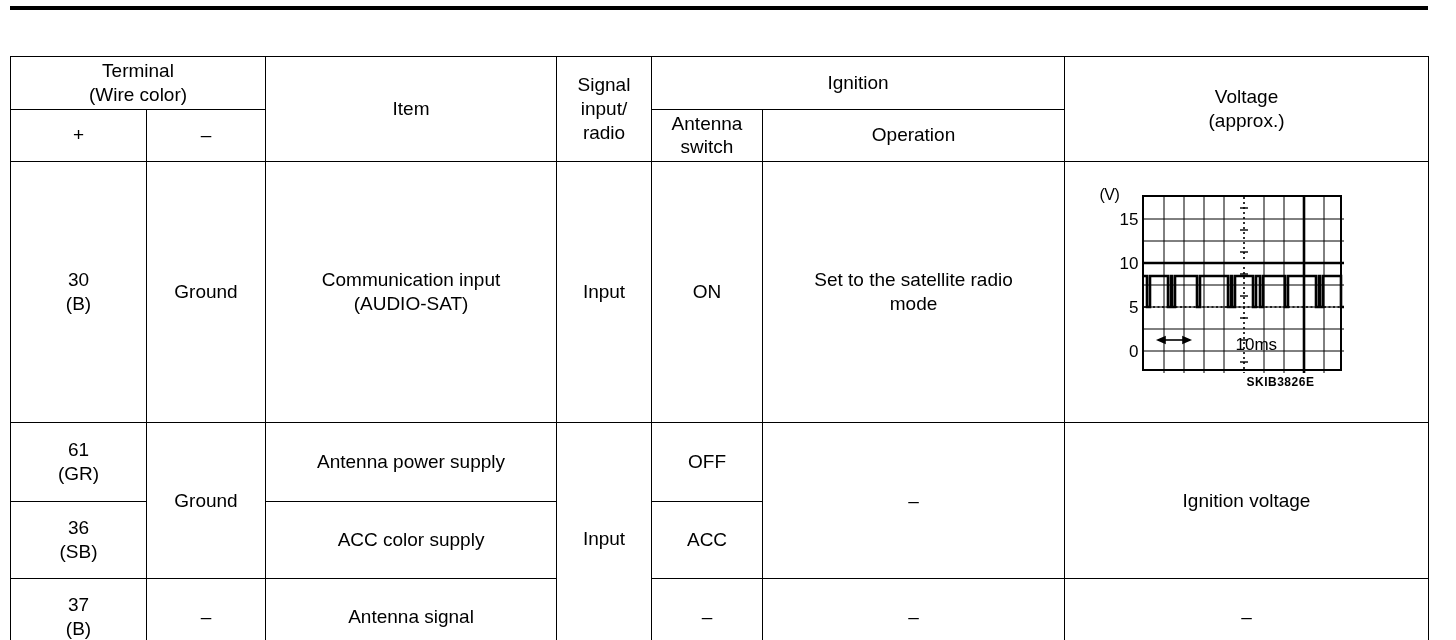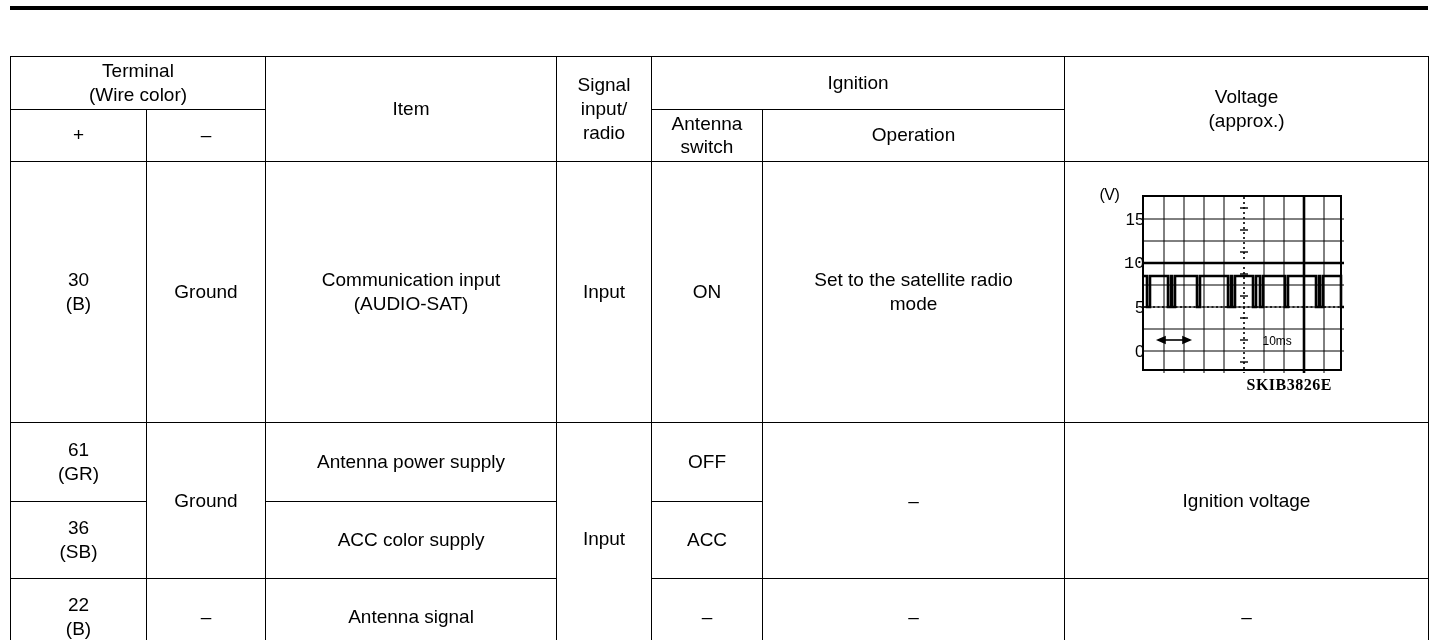--- a/index.html
+++ b/index.html
@@ -79,21 +79,21 @@
   }
   .scope-unit {
     position: absolute;
     left: 3px; top: 0px;
     font-size: 16px;
     font-family: "Liberation Sans", sans-serif;
     letter-spacing: -0.5px;
   }
   .scope-ylabels {
     position: absolute;
-    left: 8px;
+    left: 2px;
     top: 12px;
     width: 40px;
     height: 156px;
   }
   .scope-ylabels span {
     position: absolute;
     right: 0;
     font-size: 17px;
     line-height: 1;
     transform: translateY(-50%);
@@ -106,30 +106,30 @@
     height: 176px;
     border: 2px solid #000;
     box-sizing: border-box;
     background: #fff;
   }
   .scope-svg { position: absolute; left: 0; top: 0; }
   .scope-code {
     position: absolute;
     left: 150px;
     top: 190px;
-    font-family: Liberation Serif, serif;
-    font-size: 16px;
+    font-family: Liberation Sans, sans-serif;
+    font-size: 12px;
     letter-spacing: 0.5px;
     font-weight: bold;
   }
   .scope-tlabel {
     position: absolute;
-    left: 119px;
+    left: 92px;
     top: 137px;
-    font-size: 12px;
+    font-size: 17px;
   }
 </style>
 </head>
 <body>
 
 <div class="sheet">
 
   <div class="frame-top"></div>
   <div class="frame-bottom"></div>
   <div class="hdr-rule"></div>
@@ -192,21 +192,21 @@
           <div>Set to the satellite radio</div>
           <div>mode</div>
         </td>
         <td>
           <div class="scope-wrap">
 
             <div class="scope-unit">(V)</div>
 
             <div class="scope-ylabels">
               <span style="top:22px;">15</span>
-              <span style="top:66px;font-family:Liberation Mono, monospace;">10</span>
+              <span style="top:66px;">10</span>
               <span style="top:110px;">5</span>
               <span style="top:154px;">0</span>
             </div>
 
             <div class="scope-grid">
               <svg class="scope-svg" width="200" height="176" viewBox="0 0 200 176">
 
                 <g stroke="#000" stroke-width="1" fill="none">
                   <line x1="20" y1="0" x2="20" y2="176"></line>
                   <line x1="40" y1="0" x2="40" y2="176"></line>
@@ -278,21 +278,21 @@
         <td>
           <div>36</div>
           <div>(SB)</div>
         </td>
         <td class="left">ACC color supply</td>
         <td>ACC</td>
       </tr>
 
       <tr class="r4">
         <td>
-          <div>22</div>
+          <div>37</div>
           <div>(B)</div>
         </td>
         <td>–</td>
         <td class="left">Antenna signal</td>
         <td>–</td>
         <td>–</td>
         <td>–</td>
       </tr>
     </tbody>
   </table>

